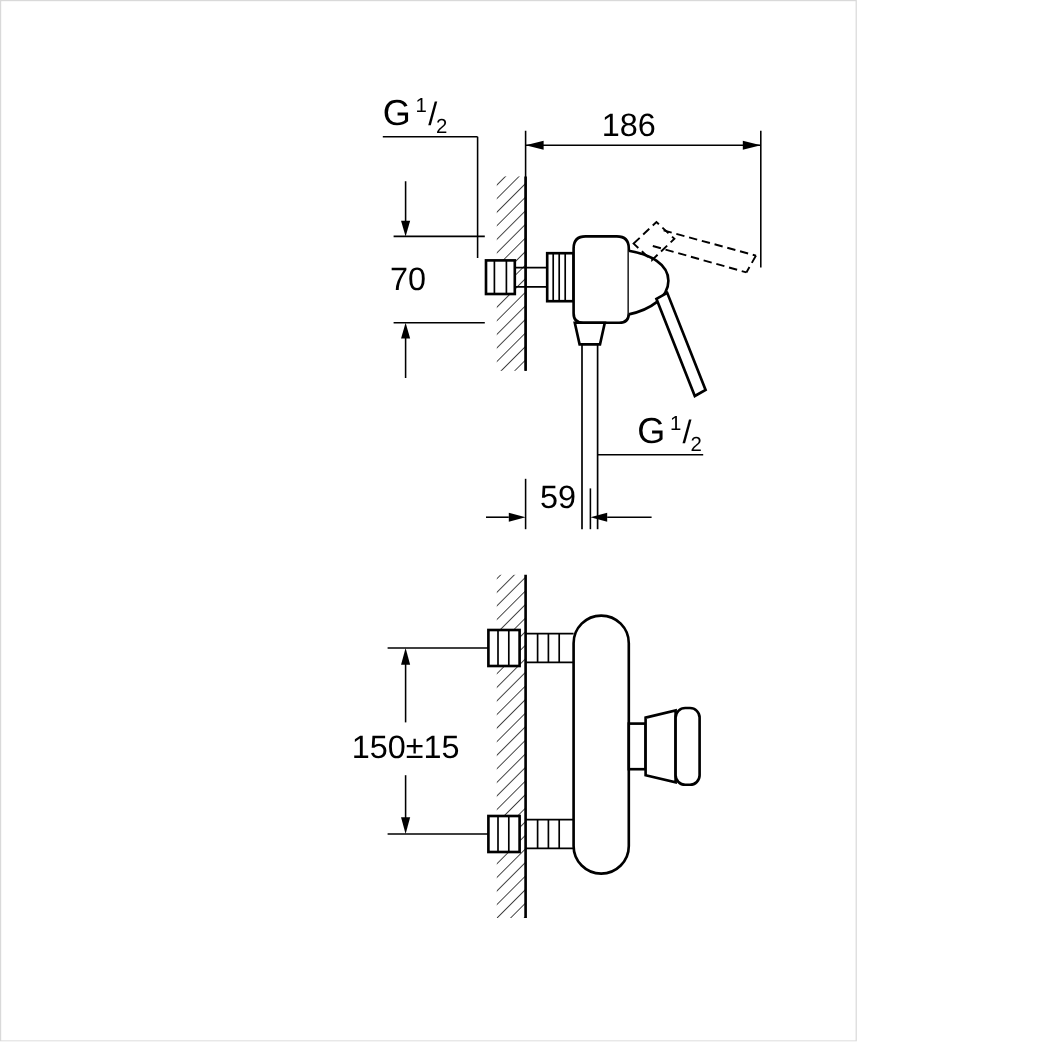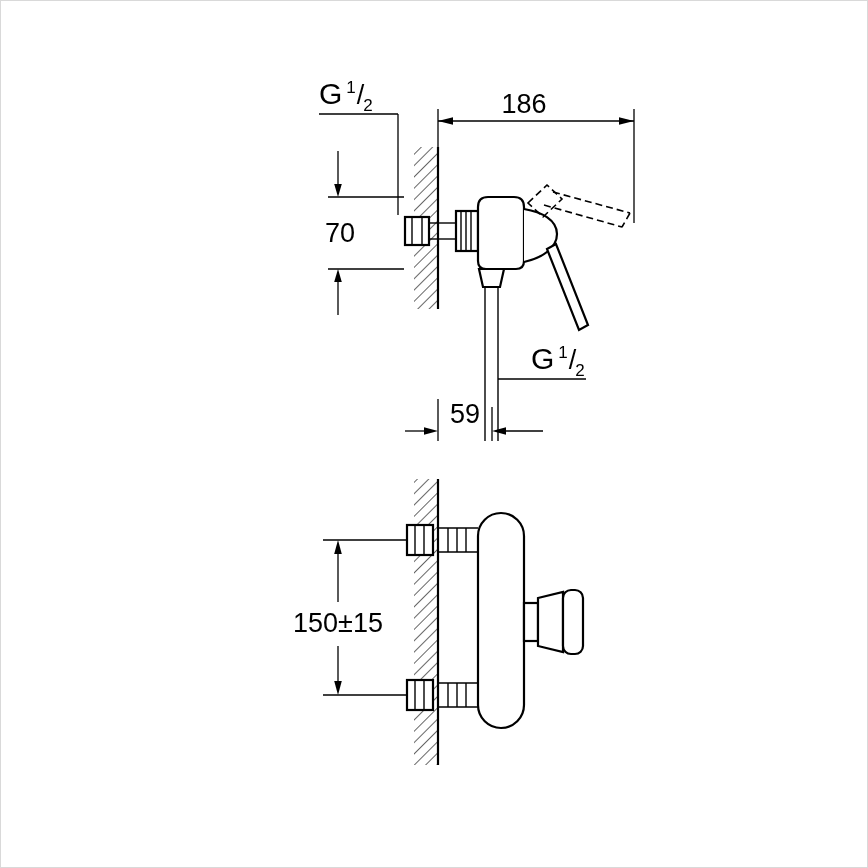--- a/index.html
+++ b/index.html
@@ -1,18 +1,18 @@
 <!DOCTYPE html>
 <html><head>
 <meta charset="utf-8">
 <style>
   html,body{margin:0;padding:0;background:#ffffff;}
   .stage{
     position:relative;
-    width:868px;height:868px;
+    width:714px;height:868px;
     box-sizing:border-box;
     background:#ffffff;
     border:1px solid #d9d9d9;
     font-family:"Liberation Sans", sans-serif;
   }
   svg{position:absolute;inset:0;}
   svg text{
     font-family:"Liberation Sans", sans-serif;
     fill:#000000;
   }

